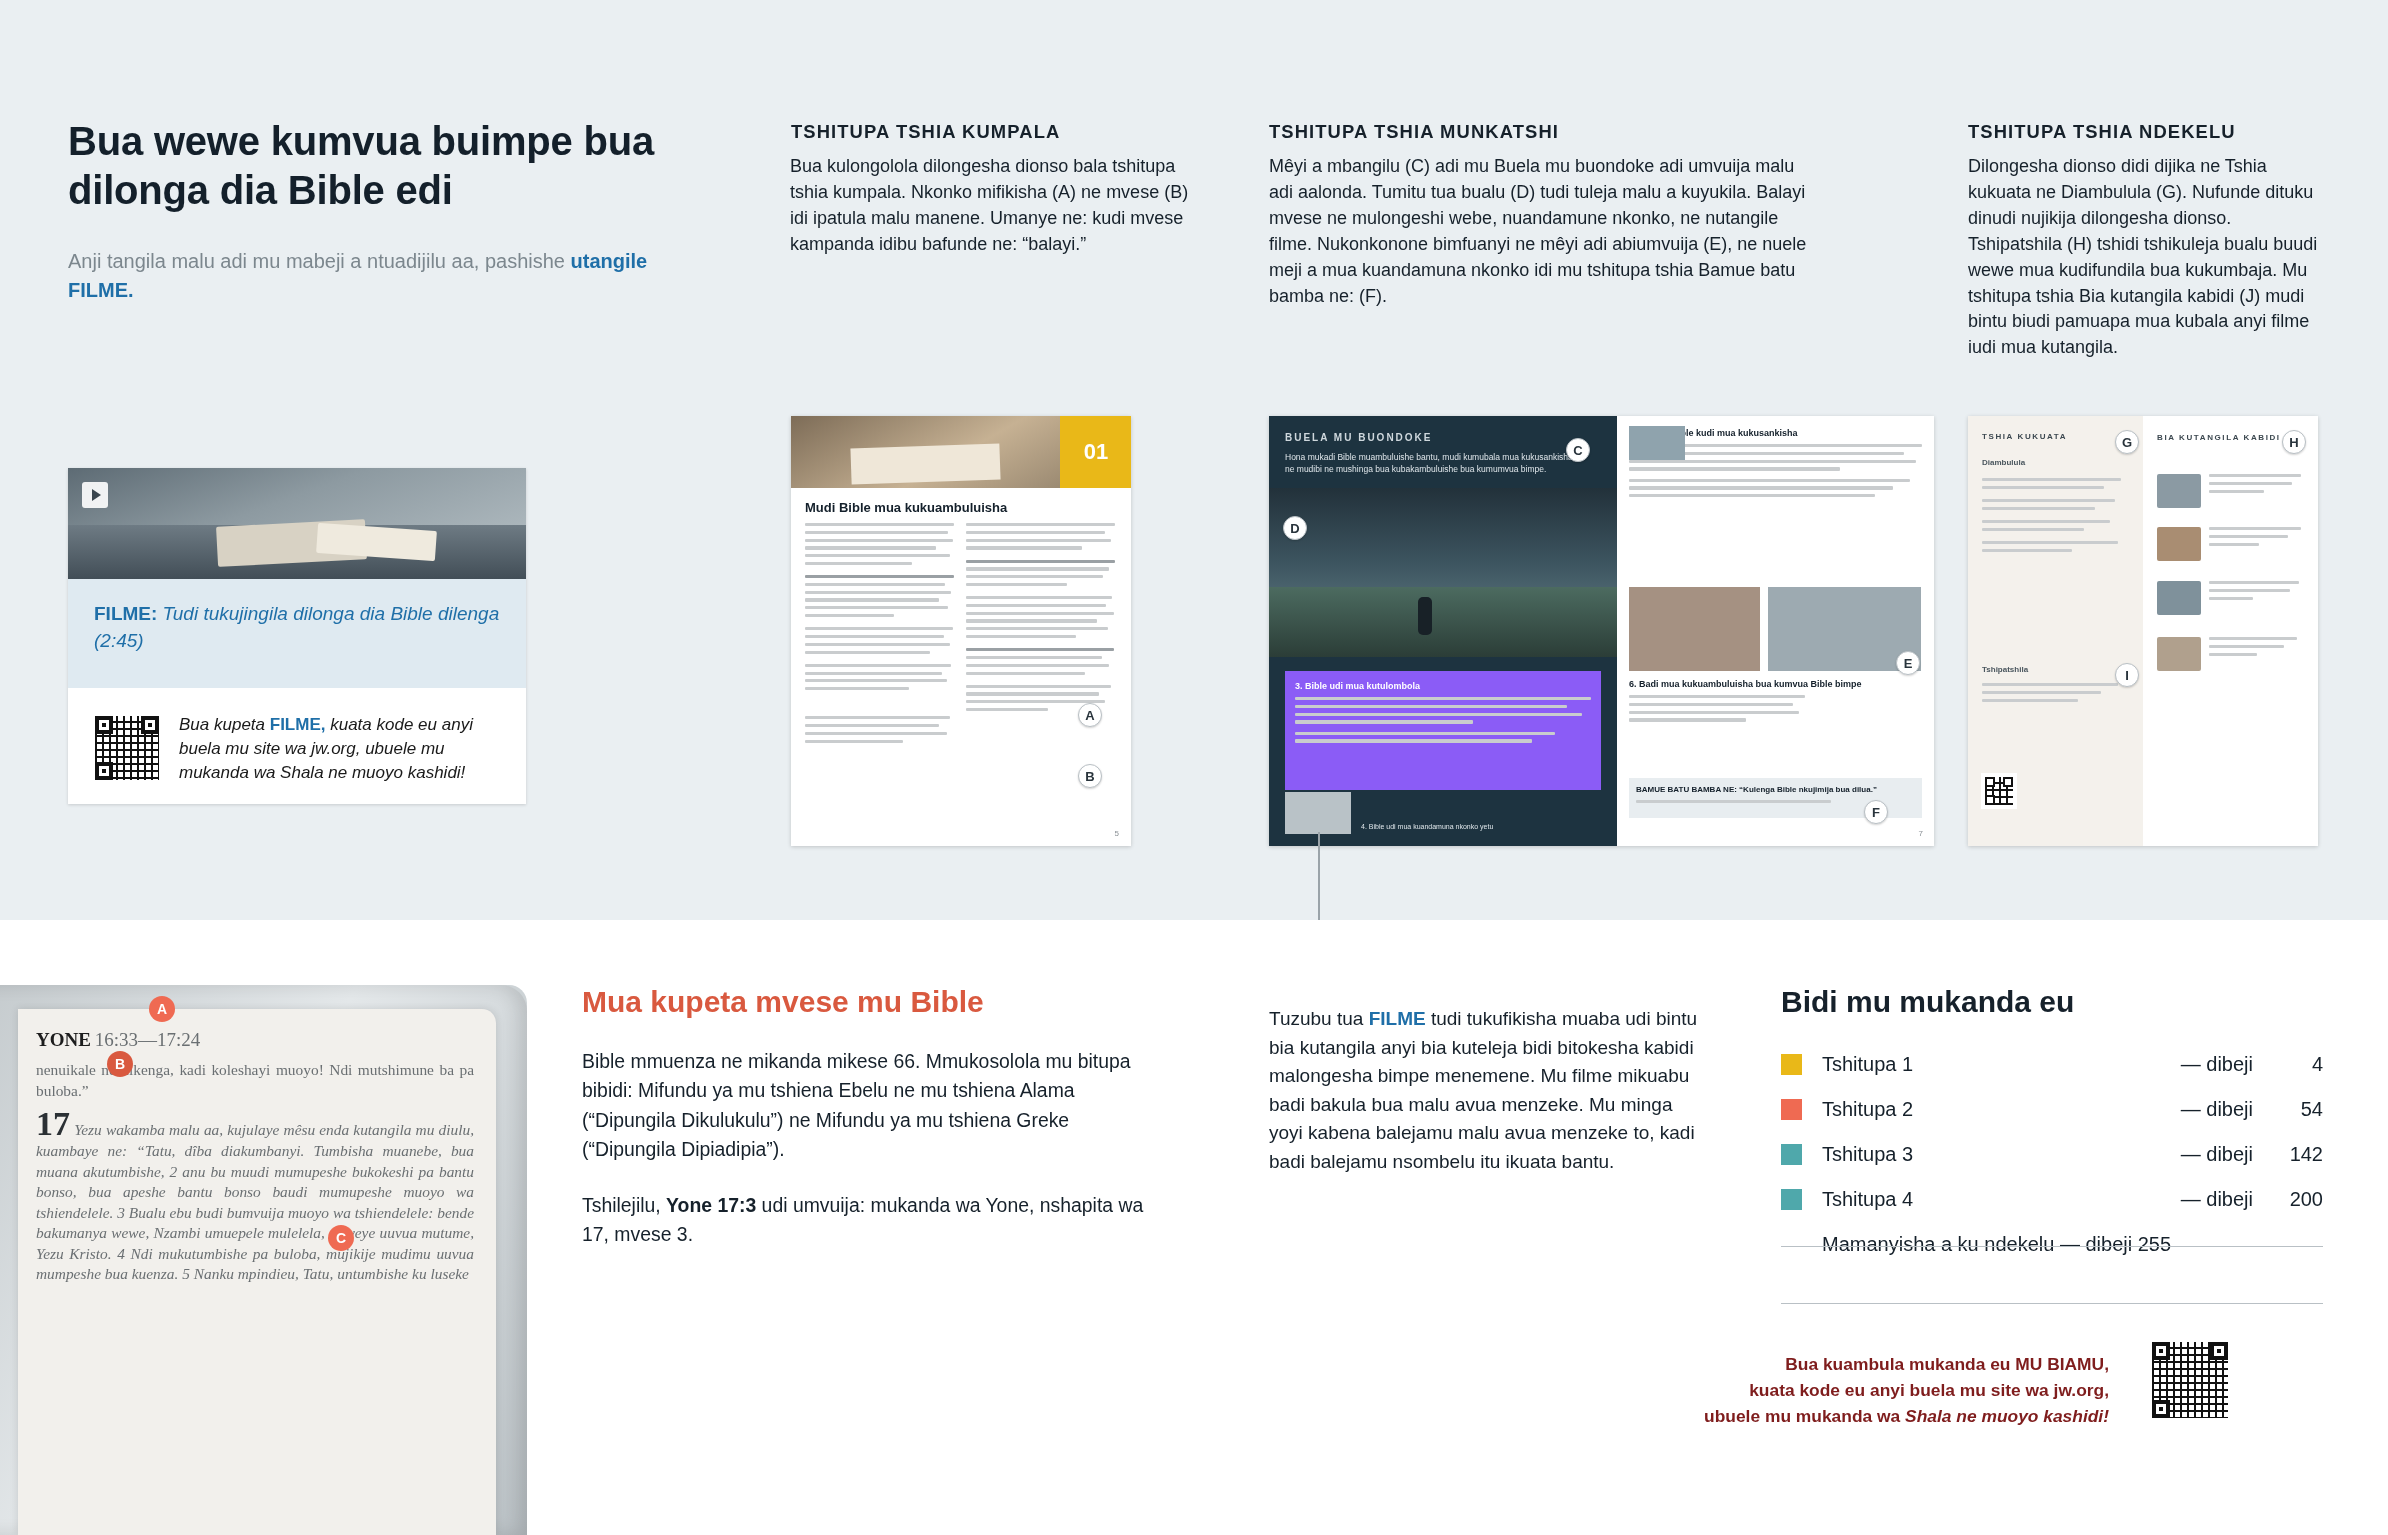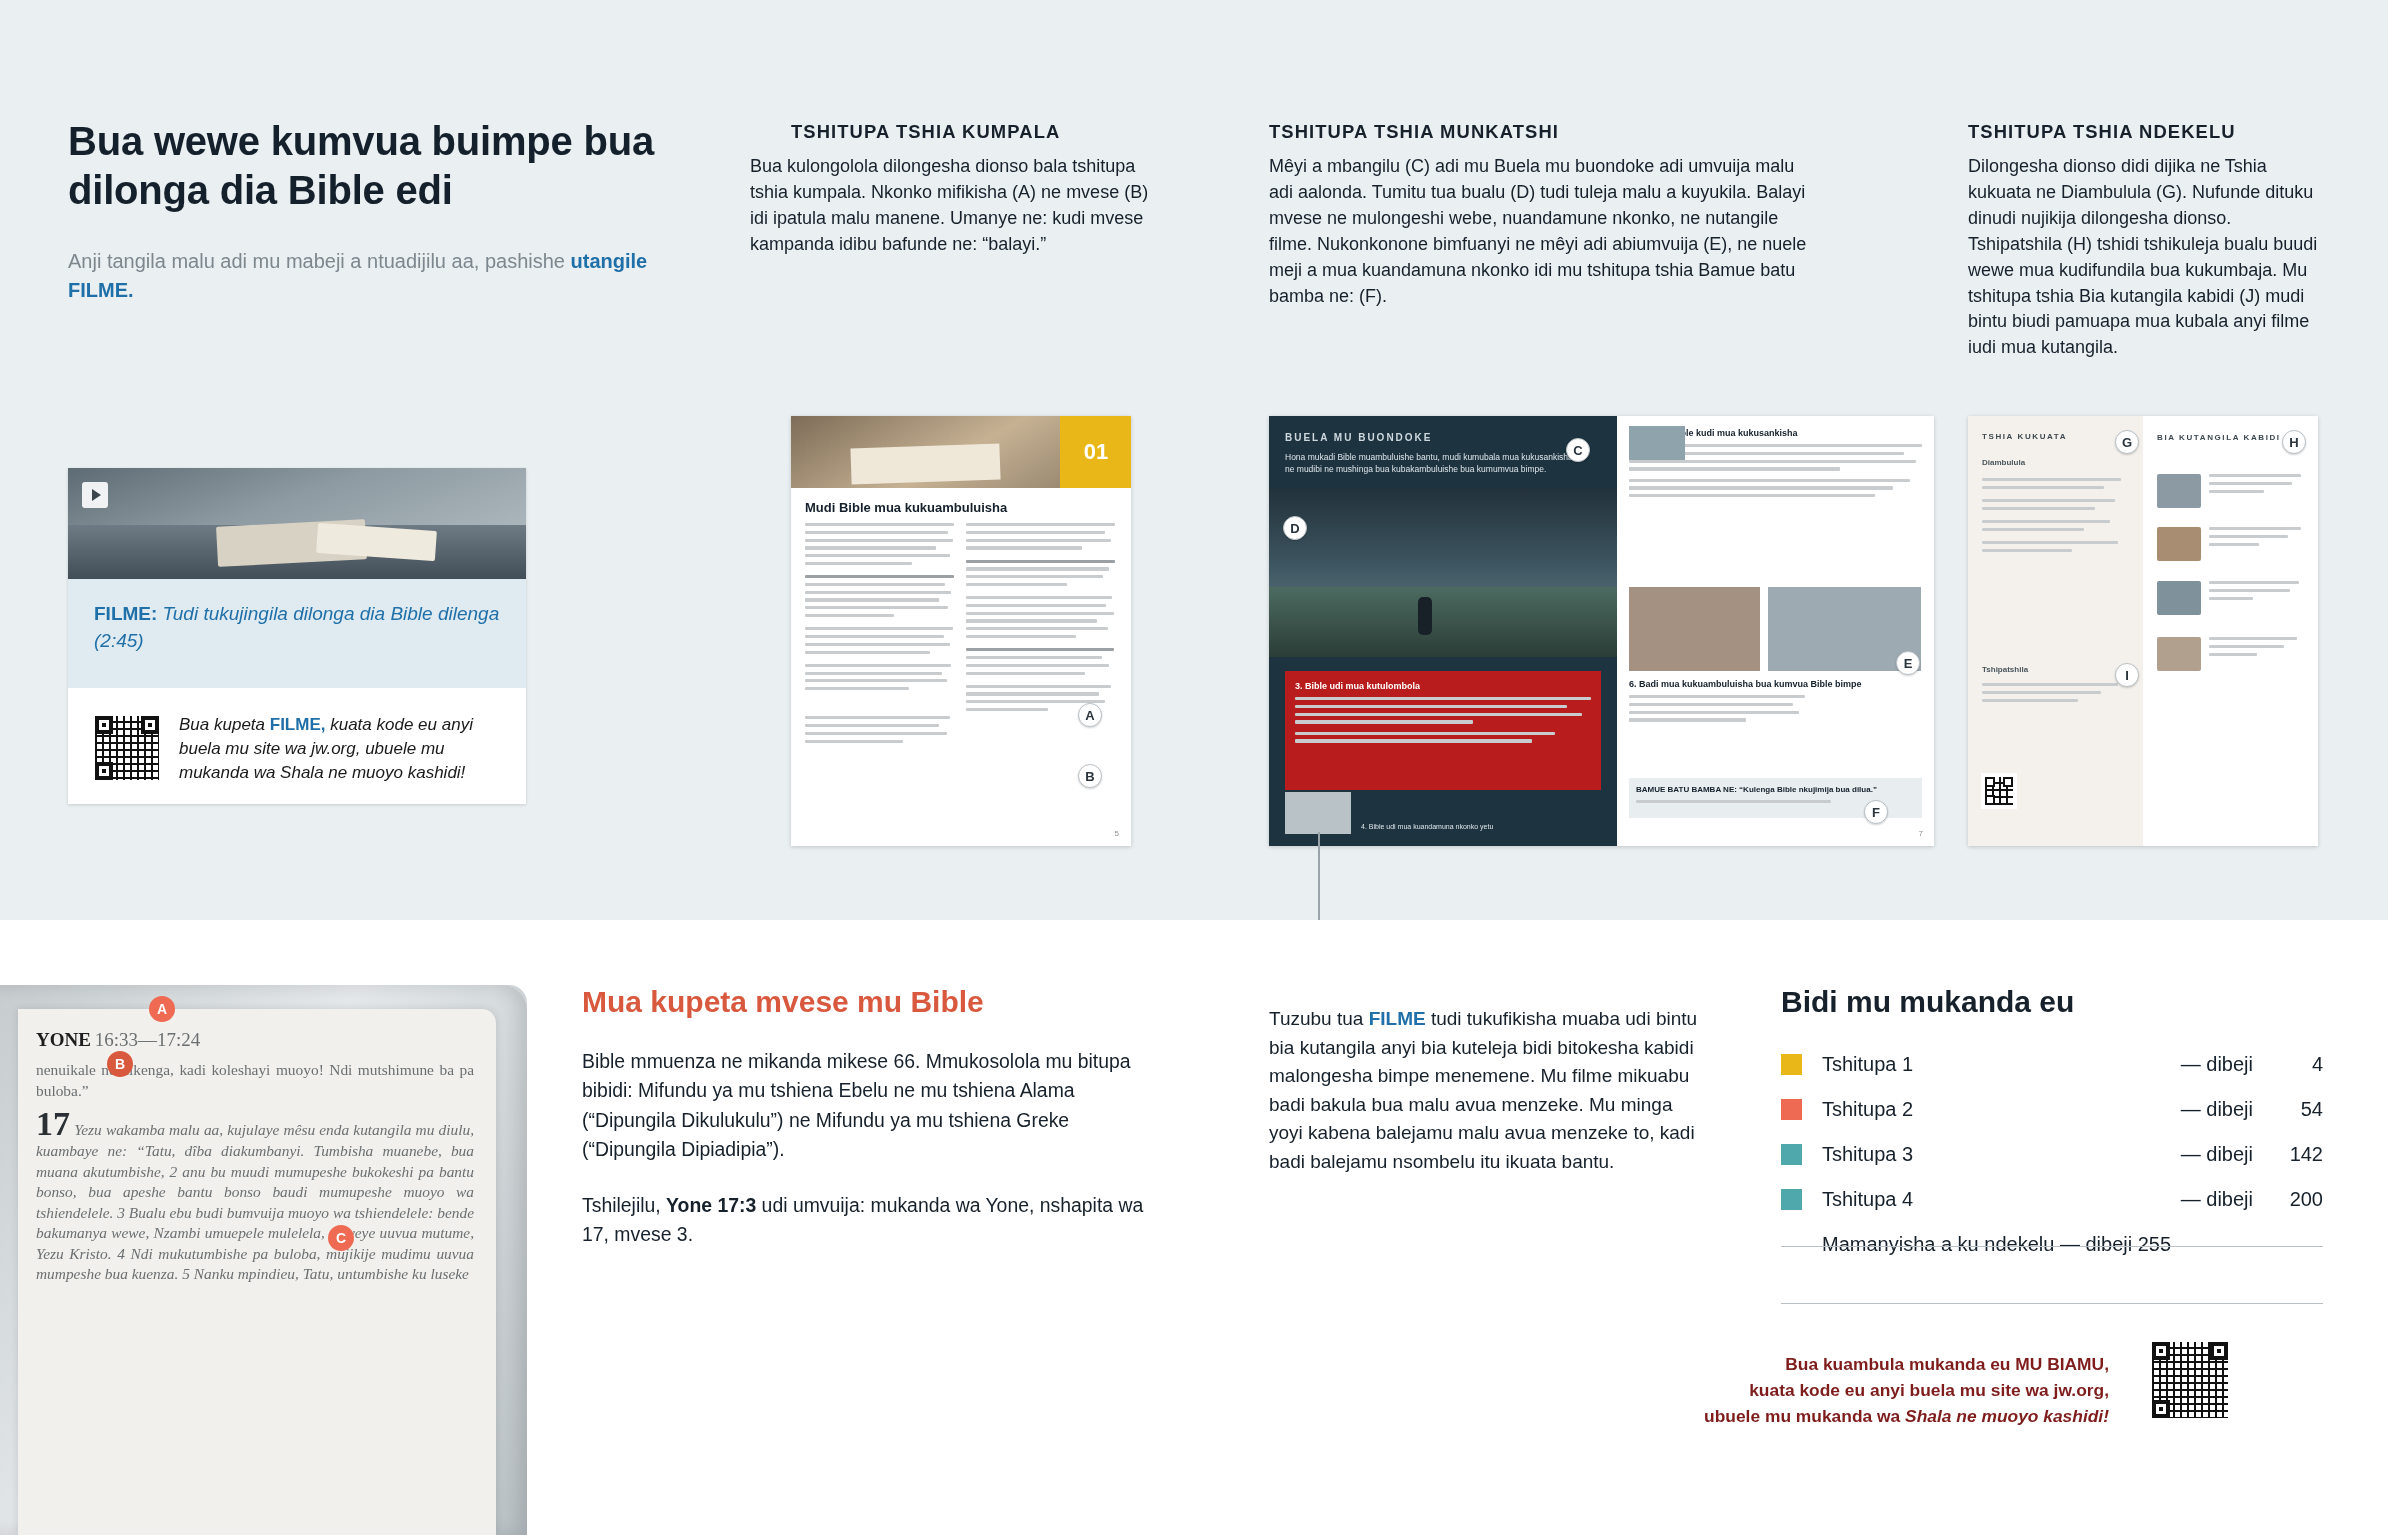--- a/index.html
+++ b/index.html
@@ -34,21 +34,21 @@
   .colhead {
     position:absolute; font-size:18.4px; font-weight:bold; letter-spacing:1.1px;
     color:#16212b;
   }
   .coltext {
     position:absolute; font-size:18px; line-height:1.44; color:#16212b;
   }
 
   
   .c1h { left:791px; top:121px; width:428px; }
-  .c1t { left:750px; top:154px; width:418px; }
+  .c1t { left:790px; top:154px; width:418px; }
   .c2h { left:1269px; top:121px; width:537px; }
   .c2t { left:1269px; top:154px; width:545px; }
   .c3h { left:1968px; top:121px; width:378px; }
   .c3t { left:1968px; top:154px; width:358px; }
 
   
   .video-card {
     position:absolute; left:68px; top:468px; width:458px; height:336px;
     background:#ffffff; box-shadow:0 1px 3px rgba(0,0,0,.15);
   }
@@ -143,21 +143,21 @@
   .ms-left { position:absolute; left:0; top:0; width:348px; height:430px; background:#1d3340;}
   .ms-left .hdr { position:absolute; left:16px; top:16px; font-size:10px; letter-spacing:2px; color:#cfd8dd; font-weight:bold;}
   .ms-left .sub { position:absolute; left:16px; top:36px; width:299px; font-size:8.5px; line-height:1.4; color:#dfe6ea;}
   .ms-photo {
     position:absolute; left:0; top:72px; width:348px; height:169px;
     background:linear-gradient(180deg,#22313a 0%, #3d5560 45%, #6f8a92 100%);
   }
   .ms-photo .path { position:absolute; left:0; bottom:0; width:348px; height:70px; background:linear-gradient(180deg,#4c6b60,#2b3d37);}
   .ms-photo .person { position:absolute; left:149px; bottom:22px; width:14px; height:38px; background:#182127; border-radius:5px;}
   .ms-left .panel {
-    position:absolute; left:16px; top:255px; width:316px; height:119px; background:#b91c1c; padding:10px;
+    position:absolute; left:16px; top:255px; width:316px; height:119px; background:#8b5cf6; padding:10px;
   }
   .ms-left .panel .ttl { font-size:9px; font-weight:bold; color:#fff; margin-bottom:6px;}
   .ms-right { position:absolute; left:348px; top:0; width:316px; height:430px; background:#ffffff; }
   .ms-right .sec { position:absolute; left:12px; width:293px;}
   .ms-thumb { position:absolute; background:#b9c2c7; }
   .bottom-strip {
     position:absolute; left:12px; bottom:28px; width:293px; height:40px; background:#e8edf0; padding:7px;
   }
   .bottom-strip .ttl { font-size:8px; font-weight:bold; color:#14202b;}
   .ms-pnum { position:absolute; right:10px; bottom:8px; font-size:8px; color:#8b9196;}

